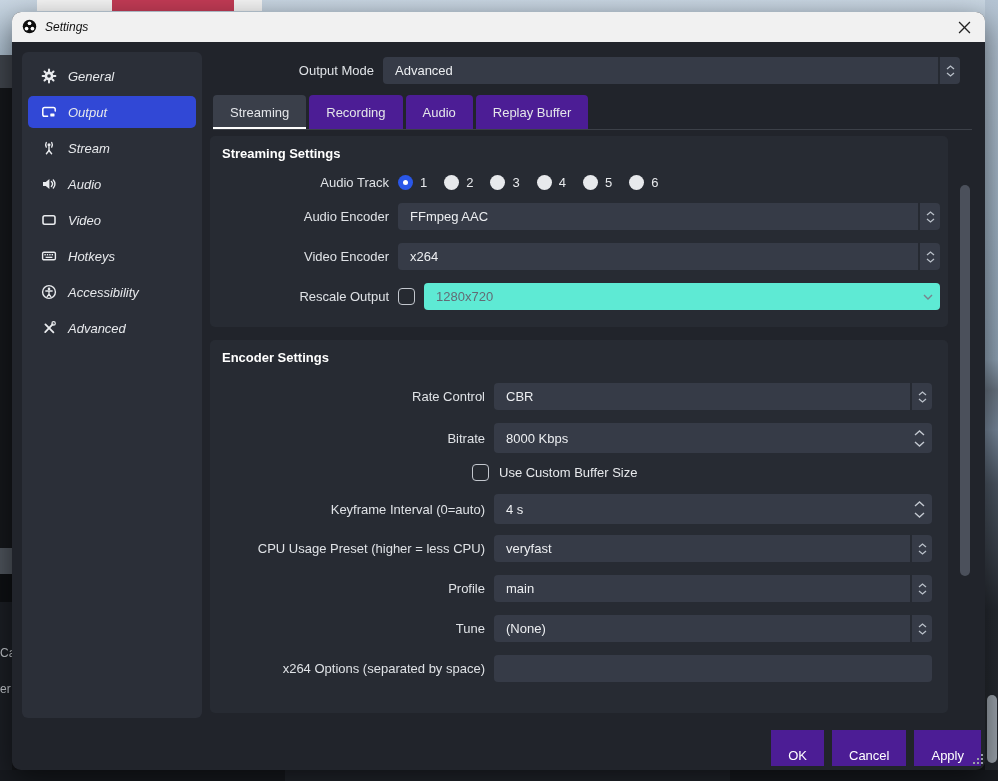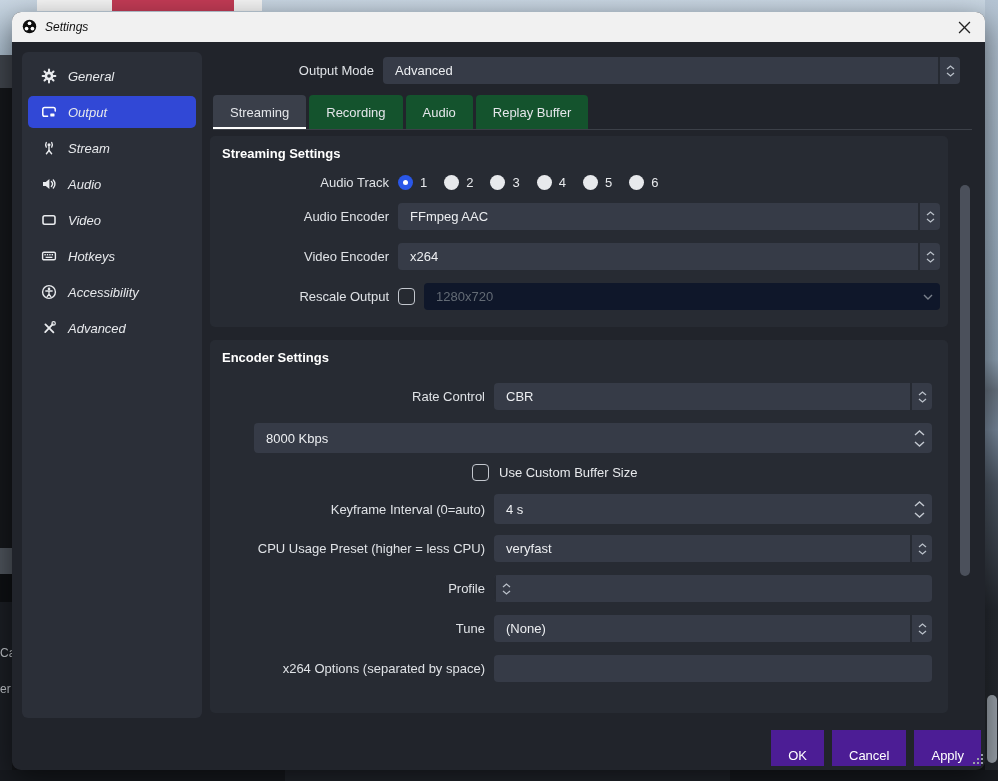--- a/index.html
+++ b/index.html
@@ -57,32 +57,32 @@
   
   .combo { flex:1; height:27px; background:#363b47; border-radius:4px; display:flex;
     align-items:center; overflow:hidden; }
   .combo-value { flex:1; padding-left:12px; font-size:13px; color:#eceef1; white-space:nowrap; }
   .combo-spin { flex:none; width:22px; align-self:stretch; border-left:2px solid #262a32;
     display:flex; flex-direction:column; align-items:center; justify-content:center; gap:2px; }
   .spinbox { flex:1; height:30px; background:#363b47; border-radius:4px; display:flex;
     align-items:center; overflow:hidden; }
   .spin-arrows { flex:none; width:26px; align-self:stretch; display:flex; flex-direction:column;
     align-items:center; justify-content:center; gap:5px; }
-  .combo.disabled { background:#0f172a;align-items:center; }
+  .combo.disabled { background:#5eead4;align-items:center; }
   .combo.disabled .combo-value { color:#636b75; }
   .combo-single { flex:none; width:24px; align-self:stretch; display:flex;
     align-items:center; justify-content:center; }
   .text-input { flex:1; height:27px; background:#363b47; border:none; border-radius:4px;
     color:#eceef1; font-size:13px; padding:0 12px; outline:none; font-family:"Liberation Sans",sans-serif; }
 
   
   .tabs { display:flex; gap:3px; margin-top:11px; margin-left:3px; border-bottom:1px solid #3c4048;
     height:35px; }
   .tab { padding:0 17px; display:flex; align-items:center; font-size:13px; color:#e4e6ea;
-    background:#14532d; border-radius:4px 4px 0 0; }
+    background:#4c1d95; border-radius:4px 4px 0 0; }
   .tab.active { background:#3a3f4a; box-shadow:inset 0 -2px 0 #ffffff; }
 
   
   .content { width:738px; margin-top:6px; }
   .panel { width:738px; background:#272b33; border-radius:5px; padding:10px 8px 0 12px; }
   .panel-streaming { height:191px; margin-bottom:13px; }
   .panel-encoder { height:373px; }
   .panel-title { font-size:13px; font-weight:bold; color:#ffffff; margin-bottom:10px; }
   .form-row { display:flex; align-items:center; margin-bottom:13px; }
   .panel-streaming .frm-label { flex:0 0 176px; }
@@ -368,20 +368,21 @@
                     <polyline points="1,4 4.5,1 8,4"></polyline>
                   </svg>
                 <svg width="9" height="5" viewBox="0 0 9 5" fill="none" stroke="#b9bfc8" stroke-width="1.3">
                     <polyline points="1,1 4.5,4 8,1"></polyline>
                   </svg>
               </span>
             </div>
           </div>
 
           <div class="form-row" style="margin-bottom:11px;">
+            <span class="frm-label">Bitrate</span>
             <div class="spinbox">
               <span class="combo-value">8000 Kbps</span>
               <span class="spin-arrows">
                 <svg width="11" height="6" viewBox="0 0 11 6" fill="none" stroke="#c3c8d0" stroke-width="1.4">
                     <polyline points="1,5 5.5,1 10,5"></polyline>
                   </svg>
                 <svg width="11" height="6" viewBox="0 0 11 6" fill="none" stroke="#c3c8d0" stroke-width="1.4">
                     <polyline points="1,1 5.5,5 10,1"></polyline>
                   </svg>
               </span>
@@ -419,20 +420,21 @@
                 <svg width="9" height="5" viewBox="0 0 9 5" fill="none" stroke="#b9bfc8" stroke-width="1.3">
                     <polyline points="1,1 4.5,4 8,1"></polyline>
                   </svg>
               </span>
             </div>
           </div>
 
           <div class="form-row">
             <span class="frm-label">Profile</span>
             <div class="combo">
+              <span class="combo-value">main</span>
               <span class="combo-spin">
                 <svg width="9" height="5" viewBox="0 0 9 5" fill="none" stroke="#b9bfc8" stroke-width="1.3">
                     <polyline points="1,4 4.5,1 8,4"></polyline>
                   </svg>
                 <svg width="9" height="5" viewBox="0 0 9 5" fill="none" stroke="#b9bfc8" stroke-width="1.3">
                     <polyline points="1,1 4.5,4 8,1"></polyline>
                   </svg>
               </span>
             </div>
           </div>

